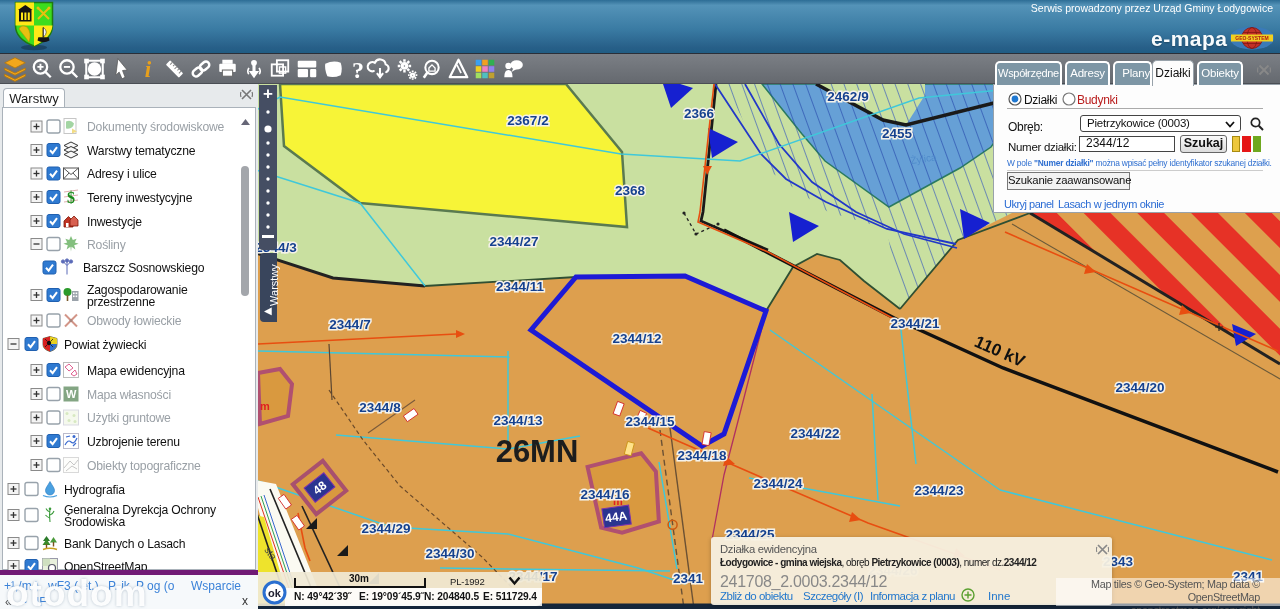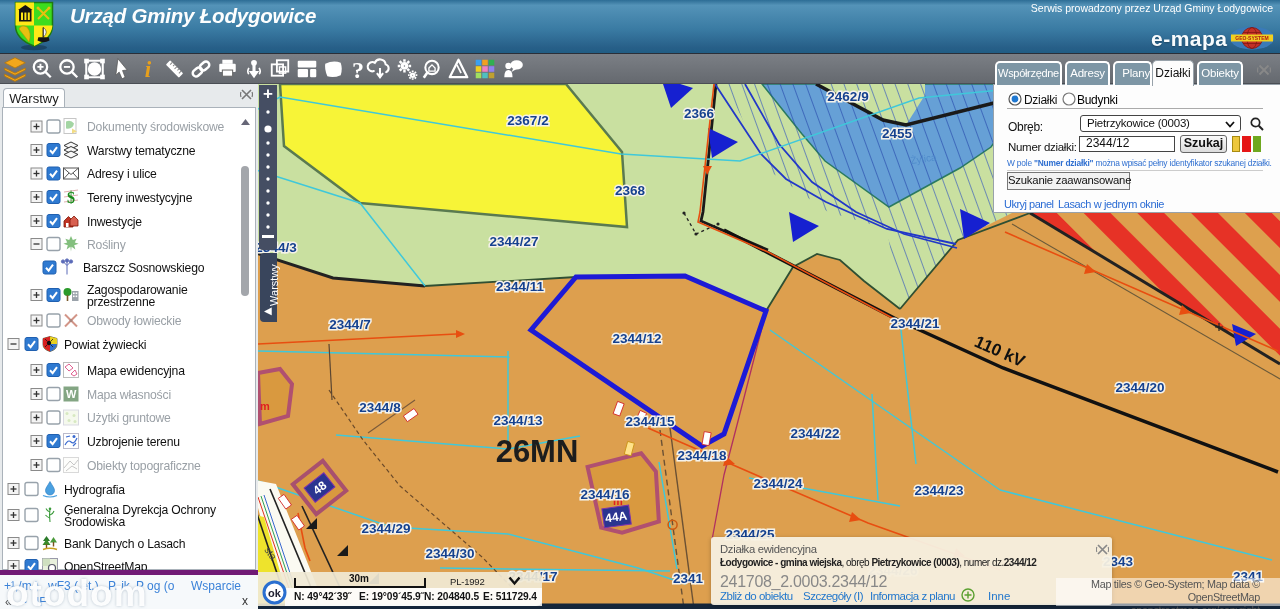--- a/index.html
+++ b/index.html
@@ -26,21 +26,20 @@
     <g fill="#e8c010">
           <circle cx="25" cy="7" r="1.5"></circle>
           <circle cx="36" cy="7" r="1.5"></circle>
         </g>
     <path d="M6,28 q7,9 10,13 q3,-9 -2,-15 q-6,-3 -8,2 Z" fill="#e8c010" stroke="#b89000" stroke-width=".6"></path>
     <path d="M24.5,39.5 q6,3.5 12,0 l-0.8,-3.2 h-10.4 Z" fill="#141414"></path>
     <rect x="29.6" y="26.5" width="1.3" height="10" fill="#141414"></rect>
     <path d="M30.5,26.5 q5.5,4.5 0,9.5 Z" fill="#f8f8f8" stroke="#141414" stroke-width=".5"></path>
    </g>
  </svg>
- <div class="abs" style="left:70px;top:4px;font-size:20.5px;font-weight:bold;font-style:italic;color:#fdfefe;letter-spacing:-.2px">Urząd Gminy Łodygowice</div>
  <div class="abs" style="right:7px;top:2px;font-size:10.5px;color:#fff;letter-spacing:0">Serwis prowadzony przez Urząd Gminy Łodygowice</div>
  <div class="abs" style="left:1151px;top:27px;font-size:21px;font-weight:bold;color:#f8fbfd;letter-spacing:.5px;text-shadow:0 1px 2px rgba(0,0,0,.3)">e-mapa</div>
  <svg class="abs" style="left:1229px;top:26px" width="46" height="24" viewBox="0 0 46 24">
   <ellipse cx="23" cy="12" rx="22" ry="11.5" fill="#3a7ab8"></ellipse>
   <circle cx="23" cy="12" r="10.5" fill="#c23028"></circle>
   <g stroke="#7a1510" stroke-width=".7" fill="none">
         <ellipse cx="23" cy="12" rx="5" ry="10.5"></ellipse>
         <ellipse cx="23" cy="12" rx="10.5" ry="10.5"></ellipse>
         <path d="M12.5,12 h21 M14,6.5 h18 M14,17.5 h18"></path>
       </g>
@@ -722,21 +721,21 @@
     </svg>
 
  <svg class="abs" style="left:15px;top:35px" width="14" height="14" viewBox="0 0 14 14">
       <circle cx="7" cy="7" r="6" fill="#fff" stroke="#555" stroke-width="1.2"></circle>
       <circle cx="7" cy="7" r="3.4" fill="#1f78d1"></circle>
     </svg>
  <div class="abs" style="left:31px;top:36px;font-size:12px;letter-spacing:-.3px;color:#111">Działki</div>
  <svg class="abs" style="left:69px;top:35px" width="14" height="14" viewBox="0 0 14 14">
       <circle cx="7" cy="7" r="6" fill="#fff" stroke="#777" stroke-width="1.2"></circle>
     </svg>
- <div class="abs" style="left:84px;top:36px;font-size:12px;letter-spacing:-.3px;color:#000000">Budynki</div>
+ <div class="abs" style="left:84px;top:36px;font-size:12px;letter-spacing:-.3px;color:#b91c1c">Budynki</div>
  <div class="abs" style="left:14px;top:51px;width:256px;border-top:1px solid #aaa"></div>
  <div class="abs" style="left:15px;top:63px;font-size:12px;letter-spacing:-.3px;color:#111">Obręb:</div>
  <div class="abs" style="left:87px;top:58px;width:161px;height:17px;background:#fff;border:1.5px solid #444;border-radius:3px;font-size:11.5px;letter-spacing:-.2px;color:#111;padding-left:6px;line-height:14px;white-space:nowrap">Pietrzykowice (0003)
    <svg class="abs" style="right:5px;top:4.5px" width="10" height="7" viewBox="0 0 10 7">
         <path d="M1,1 L5,5.5 L9,1" fill="none" stroke="#111" stroke-width="1.8"></path>
       </svg>
  </div>
  <svg class="abs" style="left:257px;top:60px" width="14" height="14" viewBox="0 0 14 14">
       <circle cx="5.5" cy="5.5" r="4.2" fill="none" stroke="#222" stroke-width="1.7"></circle>
       <path d="M8.8,8.8 L13,13" stroke="#222" stroke-width="2"></path>

